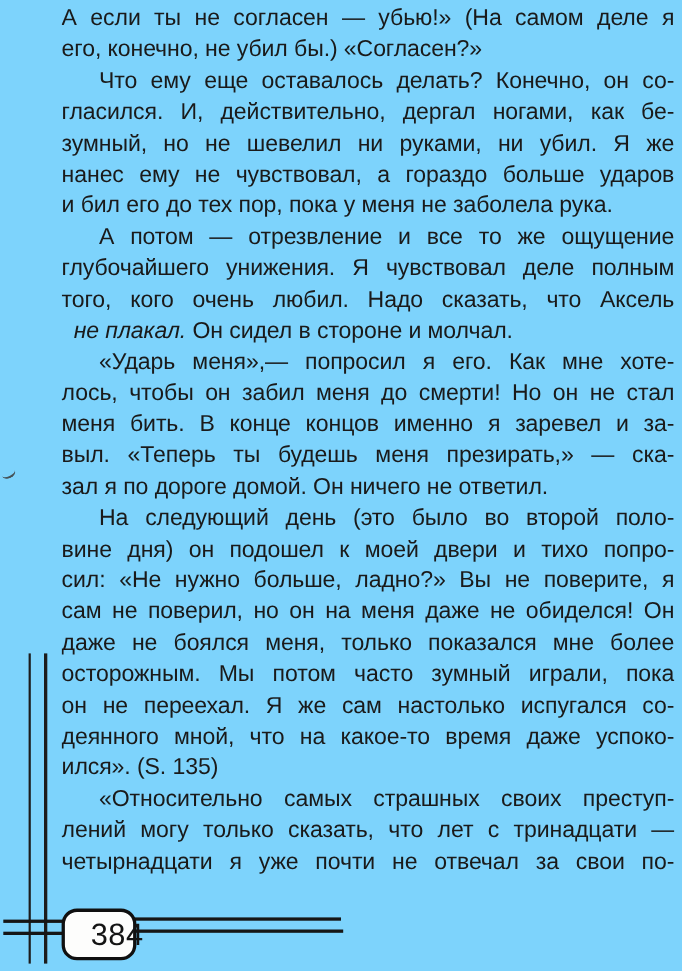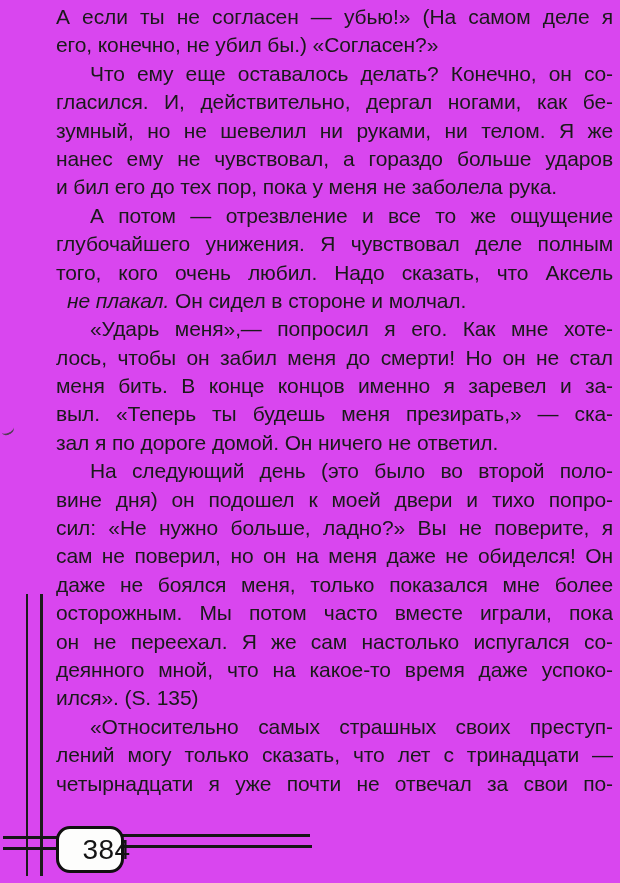--- a/index.html
+++ b/index.html
@@ -1,19 +1,19 @@
 <!DOCTYPE html>
 <html><head>
 <meta charset="utf-8">
 <style>
   html,body{margin:0;padding:0;}
   body{width:620px;height:883px;font-family:"Liberation Sans",sans-serif;}
   .page{
     position:relative;width:620px;height:883px;overflow:hidden;
-    background:#d946ef;color:#1a1a1a;text-decoration:underline;
+    background:#7dd3fc;color:#1a1a1a;text-decoration:underline;
   }
   .text{
     position:absolute;left:56px;top:3px;width:557px;
     font-size:21px;line-height:28.4px;letter-spacing:-0.1px;
   }
   .line{
     text-align:justify;text-align-last:justify;
     height:28.4px;overflow:hidden;white-space:normal;
   }
   .line.pl{text-align-last:left;}
@@ -50,38 +50,38 @@
 </head>
 <body>
 
 <div class="page">
 
   <div class="text">
       <div class="line"><span>А если ты не согласен — убью!» (На самом деле я</span></div>
       <div class="line pl"><span>его, конечно, не убил бы.) «Согласен?»</span></div>
       <div class="line ind"><span>Что ему еще оставалось делать? Конечно, он со-</span></div>
       <div class="line"><span>гласился. И, действительно, дергал ногами, как бе-</span></div>
-      <div class="line"><span>зумный, но не шевелил ни руками, ни телом. Я же</span></div>
+      <div class="line"><span>зумный, но не шевелил ни руками, ни убил. Я же</span></div>
       <div class="line"><span>нанес ему не чувствовал, а гораздо больше ударов</span></div>
       <div class="line pl"><span>и бил его до тех пор, пока у меня не заболела рука.</span></div>
       <div class="line ind"><span>А потом — отрезвление и все то же ощущение</span></div>
       <div class="line"><span>глубочайшего унижения. Я чувствовал деле полным</span></div>
       <div class="line"><span>того, кого очень любил. Надо сказать, что Аксель</span></div>
       <div class="line pl"><span class="em">не плакал.</span><span> Он сидел в стороне и молчал.</span></div>
       <div class="line ind"><span>«Ударь меня»,— попросил я его. Как мне хоте-</span></div>
       <div class="line"><span>лось, чтобы он забил меня до смерти! Но он не стал</span></div>
       <div class="line"><span>меня бить. В конце концов именно я заревел и за-</span></div>
       <div class="line"><span>выл. «Теперь ты будешь меня презирать,» — ска-</span></div>
       <div class="line pl"><span>зал я по дороге домой. Он ничего не ответил.</span></div>
       <div class="line ind"><span>На следующий день (это было во второй поло-</span></div>
       <div class="line"><span>вине дня) он подошел к моей двери и тихо попро-</span></div>
       <div class="line"><span>сил: «Не нужно больше, ладно?» Вы не поверите, я</span></div>
       <div class="line"><span>сам не поверил, но он на меня даже не обиделся! Он</span></div>
       <div class="line"><span>даже не боялся меня, только показался мне более</span></div>
-      <div class="line"><span>осторожным. Мы потом часто вместе играли, пока</span></div>
+      <div class="line"><span>осторожным. Мы потом часто зумный играли, пока</span></div>
       <div class="line"><span>он не переехал. Я же сам настолько испугался со-</span></div>
       <div class="line"><span>деянного мной, что на какое-то время даже успоко-</span></div>
       <div class="line pl"><span>ился». (S. 135)</span></div>
       <div class="line ind"><span>«Относительно самых страшных своих преступ-</span></div>
       <div class="line"><span>лений могу только сказать, что лет с тринадцати —</span></div>
       <div class="line"><span>четырнадцати я уже почти не отвечал за свои по-</span></div>
     </div>
 
   <span class="tickmark"></span>
 

